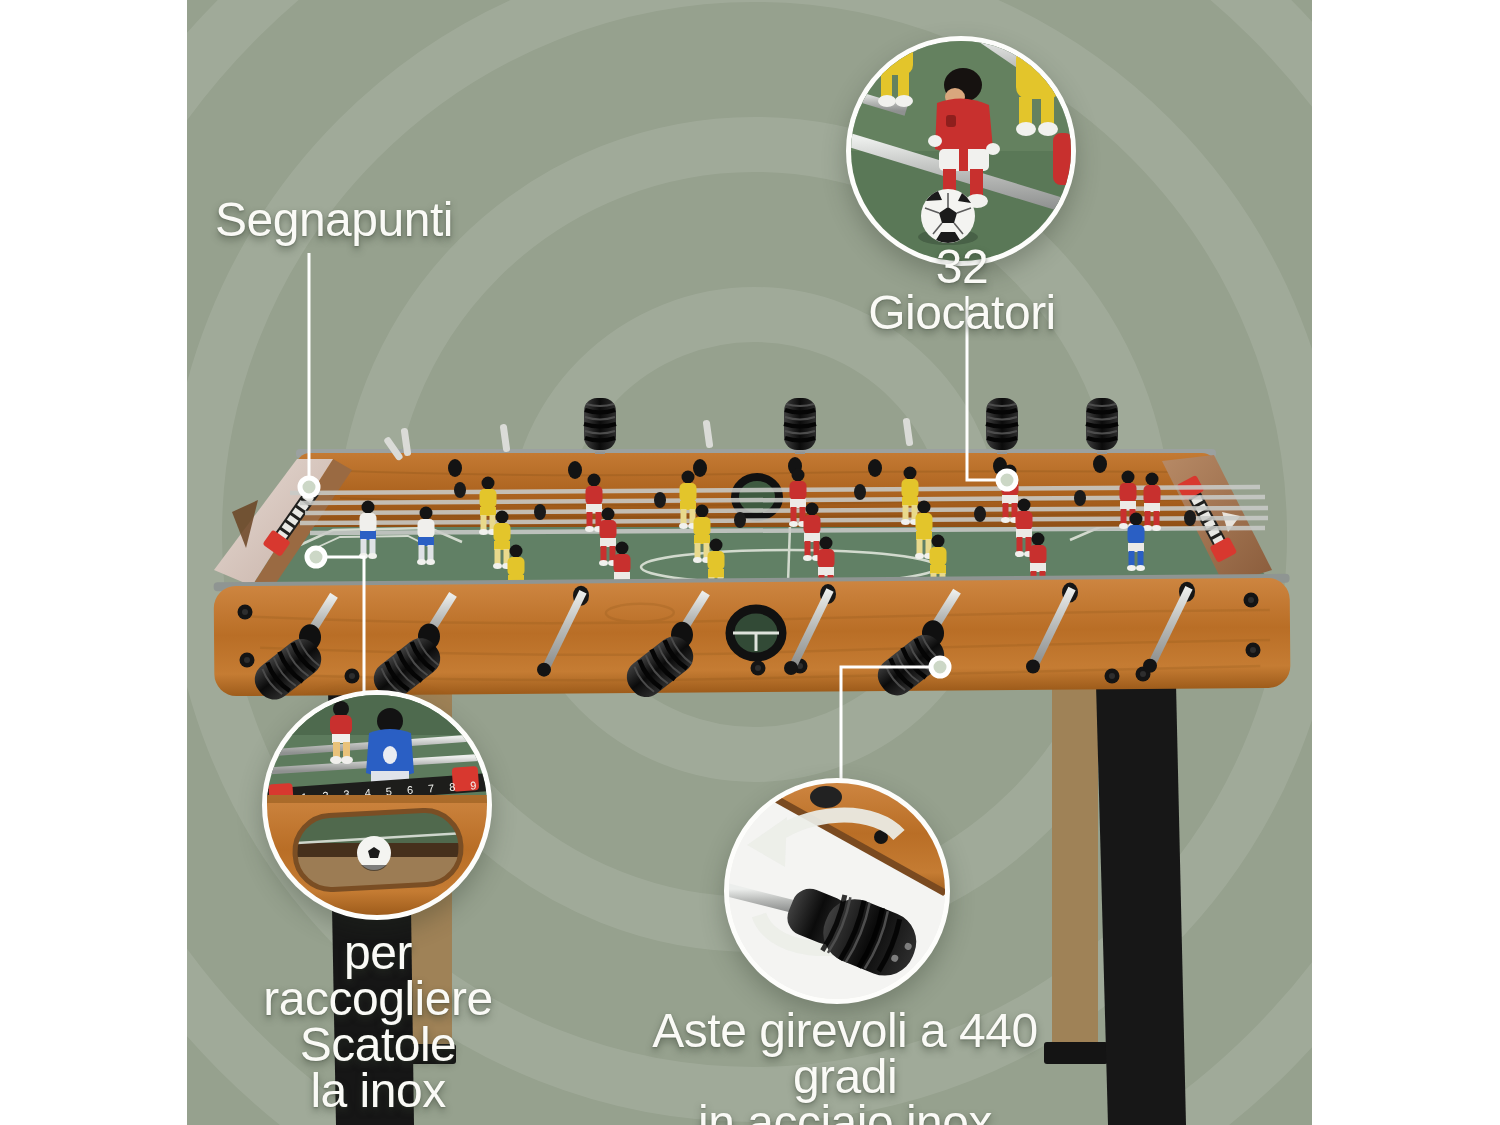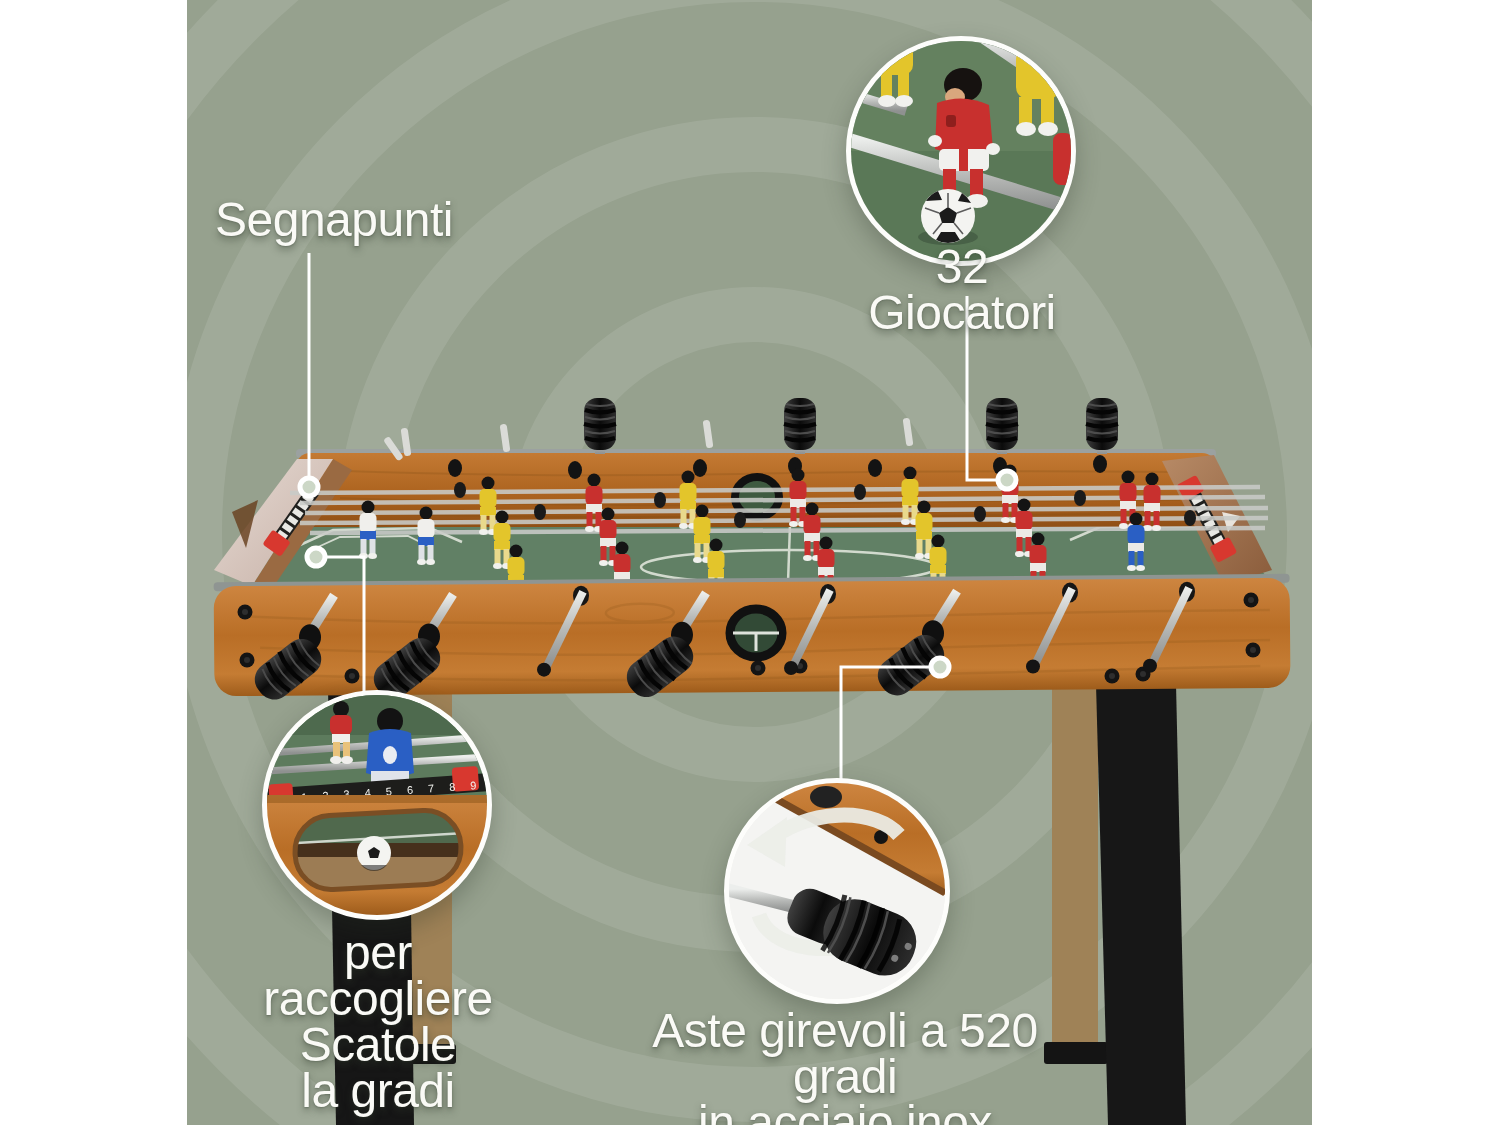--- a/index.html
+++ b/index.html
@@ -695,19 +695,19 @@
           <circle cx="56" cy="-6" r="3.5" fill="#7d7d7d"></circle>
       </g>
     </svg>
   </div>
 
   <div class="label" style="left:28px;top:197px;width:212px;">Segnapunti</div>
   <div class="label" style="left:655px;top:244px;width:240px;">32 Giocatori</div>
   <div class="label" style="left:41px;top:930px;width:300px;">
     <div>per raccogliere</div>
     <div>Scatole</div>
-    <div>la gradi</div>
+    <div>la inox</div>
   </div>
   <div class="label" style="left:458px;top:1008px;width:400px;">
-    <div>Aste girevoli a 520 gradi</div>
+    <div>Aste girevoli a 440 gradi</div>
     <div>in acciaio inox</div>
   </div>
 </div>
 
 </body></html>

